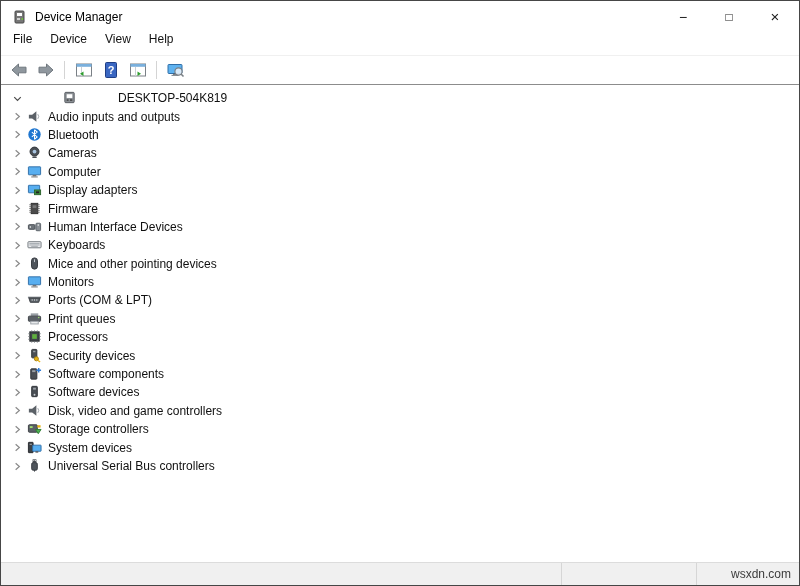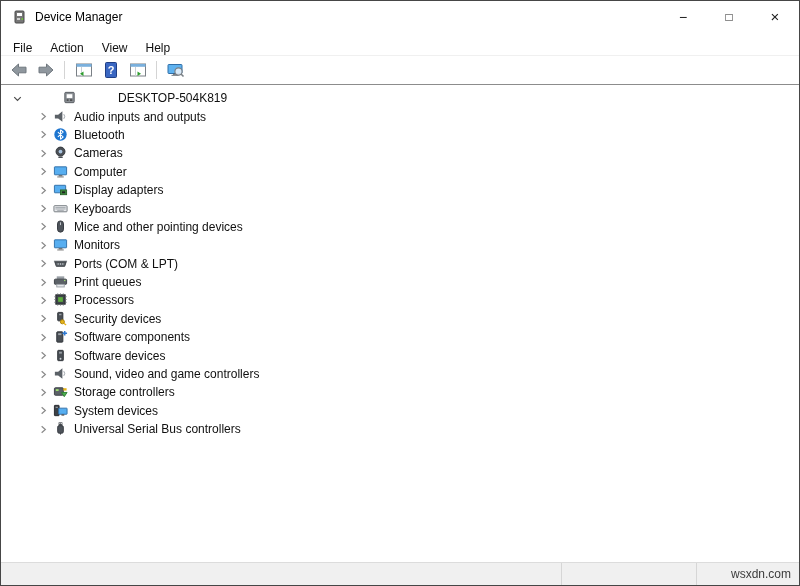--- a/index.html
+++ b/index.html
@@ -10,32 +10,32 @@
   .titlebar{flex:0 0 31px;display:flex;align-items:center;padding-left:10px;position:relative;background:#fff;}
   .title-icon{width:16px;height:16px;margin-right:8px;}
   .title-icon svg{width:16px;height:16px;display:block;}
   .title-text{font-size:12px;color:#000;}
   .controls{position:absolute;right:1px;top:0;height:100%;display:flex;}
   .ctrl{width:46px;height:100%;display:flex;align-items:center;justify-content:center;font-size:14px;color:#1a1a1a;cursor:default;}
   .ctrl.maximize{font-size:12px;}
   .ctrl.close{font-size:15px;}
 
   
-  .menubar{flex:0 0 23px;display:flex;align-items:flex-end;padding-left:3px;background:#fff;}
+  .menubar{flex:0 0 23px;display:flex;align-items:flex-start;padding-left:3px;background:#fff;}
   .menu-item{padding:0 9px;font-size:12px;color:#111;}
 
   
   .toolbar{flex:0 0 28px;display:flex;align-items:center;padding-left:4px;border-top:1px solid #f0f0f0;border-bottom:1px solid #8c8c8c;background:#fff;}
   .tbtn{width:25px;height:25px;display:flex;align-items:center;justify-content:center;border:none;background:transparent;padding:0;margin:0 1px;}
   .tbtn svg{width:18px;height:18px;display:block;}
   .tsep{width:1px;height:18px;background:#d4d4d4;margin:0 5px;}
 
   
   .tree{flex:1;background:#fff;padding-top:4px;overflow:hidden;position:relative;}
-  .tree-row{height:18.4px;display:flex;align-items:center;padding-left:34px;position:relative;}
+  .tree-row{height:18.4px;display:flex;align-items:center;padding-left:8px;position:relative;}
   .tree-row.root{padding-left:8px;gap:35px;}
   .chev{width:16px;height:14px;display:flex;align-items:center;justify-content:center;flex:0 0 16px;}
   .chev svg{width:13px;height:13px;display:block;}
   .icn{width:16px;height:16px;margin:0 5px 0 2px;flex:0 0 16px;}
   .icn svg{width:15px;height:15px;display:block;}
   .lbl{font-size:12px;color:#101010;white-space:nowrap;}
   .red-box{position:absolute;left:22px;top:-5px;width:156px;height:27px;border:3px solid var(--red,#e01f1f);box-sizing:border-box;z-index:3;pointer-events:none;}
 
   
   .statusbar{flex:0 0 22px;background:#f0f0f0;border-top:1px solid #dcdcdc;display:flex;align-items:stretch;}
@@ -61,21 +61,21 @@
     <span class="title-text">Device Manager</span>
     <div class="controls" id="controls">
         <span class="ctrl minimize">−</span>
         <span class="ctrl maximize">□</span>
         <span class="ctrl close">×</span>
       </div>
   </div>
 
   <div class="menubar" id="menubar">
       <span class="menu-item">File</span>
-      <span class="menu-item">Action</span>
+      <span class="menu-item">Device</span>
       <span class="menu-item">View</span>
       <span class="menu-item">Help</span>
     </div>
 
   <div class="toolbar" id="toolbar">
       <button class="tbtn">
         <span class="ticn">
           <svg viewBox="0 0 18 18">
             <polygon points="2,9 8.5,3 8.5,6.2 16,6.2 16,11.8 8.5,11.8 8.5,15" fill="#8f979e" stroke="#6f777e"></polygon>
           </svg>
@@ -222,20 +222,51 @@
         <span class="lbl">Display adapters</span>
       </div>
       <div class="tree-row">
         <span class="chev">
           <svg viewBox="0 0 14 14">
             <polyline points="5,3.5 9,7 5,10.5" fill="none" stroke="#8a8a8a" stroke-width="1.3"></polyline>
           </svg>
         </span>
         <span class="icn">
           <svg viewBox="0 0 16 16">
+            <rect x="4.5" y="2.5" width="7" height="11" fill="#4a4a4a" stroke="#2e2e2e"></rect>
+            <path d="M4.5 4 H2.5 M4.5 6 H2.5 M4.5 8 H2.5 M4.5 10 H2.5 M4.5 12 H2.5 M11.5 4 H13.5 M11.5 6 H13.5 M11.5 8 H13.5 M11.5 10 H13.5 M11.5 12 H13.5" stroke="#6e6e6e" stroke-width="1"></path>
+            <rect x="6" y="4.5" width="4" height="3" fill="#777"></rect>
+          </svg>
+        </span>
+        <span class="lbl">Firmware</span>
+      </div>
+      <div class="tree-row">
+        <span class="chev">
+          <svg viewBox="0 0 14 14">
+            <polyline points="5,3.5 9,7 5,10.5" fill="none" stroke="#8a8a8a" stroke-width="1.3"></polyline>
+          </svg>
+        </span>
+        <span class="icn">
+          <svg viewBox="0 0 16 16">
+            <rect x="1.5" y="6" width="7" height="5" rx="1" fill="#6e747a" stroke="#4a4f55"></rect>
+            <rect x="9.5" y="4.5" width="5" height="8" rx="1" fill="#8a9096" stroke="#5a6066"></rect>
+            <circle cx="3.5" cy="8.5" r="0.8" fill="#fff"></circle>
+            <circle cx="12" cy="6.5" r="0.8" fill="#fff"></circle>
+          </svg>
+        </span>
+        <span class="lbl">Human Interface Devices</span>
+      </div>
+      <div class="tree-row">
+        <span class="chev">
+          <svg viewBox="0 0 14 14">
+            <polyline points="5,3.5 9,7 5,10.5" fill="none" stroke="#8a8a8a" stroke-width="1.3"></polyline>
+          </svg>
+        </span>
+        <span class="icn">
+          <svg viewBox="0 0 16 16">
             <rect x="1" y="5" width="14" height="6.5" rx="0.8" fill="#e8eaec" stroke="#70767c"></rect>
             <path d="M2.5 7 h11 M2.5 8.5 h11 M4.5 10 h7" stroke="#9aa0a6" stroke-width="0.9"></path>
           </svg>
         </span>
         <span class="lbl">Keyboards</span>
       </div>
       <div class="tree-row">
         <span class="chev">
           <svg viewBox="0 0 14 14">
             <polyline points="5,3.5 9,7 5,10.5" fill="none" stroke="#8a8a8a" stroke-width="1.3"></polyline>
@@ -363,21 +394,21 @@
           <svg viewBox="0 0 14 14">
             <polyline points="5,3.5 9,7 5,10.5" fill="none" stroke="#8a8a8a" stroke-width="1.3"></polyline>
           </svg>
         </span>
         <span class="icn">
           <svg viewBox="0 0 16 16">
             <polygon points="2,6 5.5,6 10,2.5 10,13.5 5.5,10 2,10" fill="#5b6167"></polygon>
             <path d="M11.5 5.5 q2 2.5 0 5" fill="none" stroke="#9aa0a6" stroke-width="1"></path>
           </svg>
         </span>
-        <span class="lbl">Sound, video and game controllers</span>
+        <span class="lbl">Disk, video and game controllers</span>
       </div>
       <div class="tree-row">
         <span class="chev">
           <svg viewBox="0 0 14 14">
             <polyline points="5,3.5 9,7 5,10.5" fill="none" stroke="#8a8a8a" stroke-width="1.3"></polyline>
           </svg>
         </span>
         <span class="icn">
           <svg viewBox="0 0 16 16">
             <rect x="1.5" y="4" width="9.5" height="8" rx="1" fill="#5b6167" stroke="#3a3e43"></rect>

